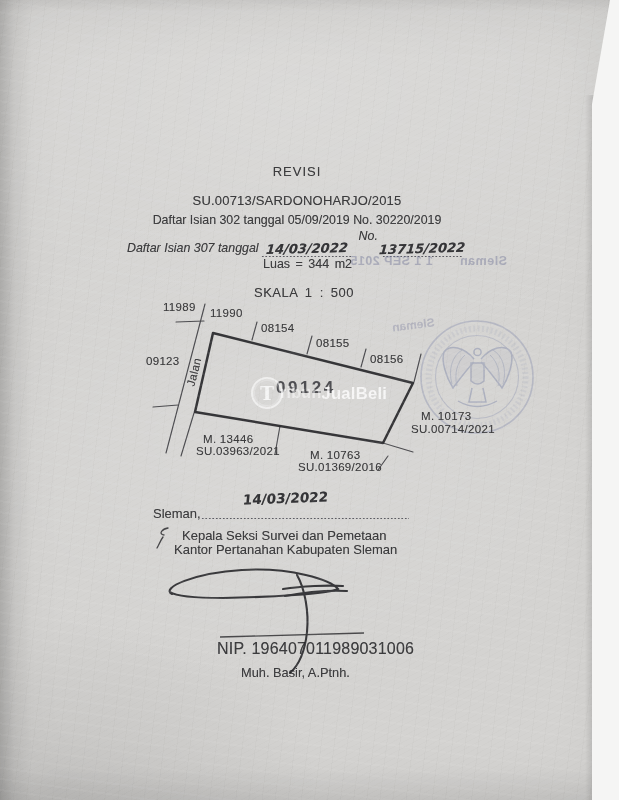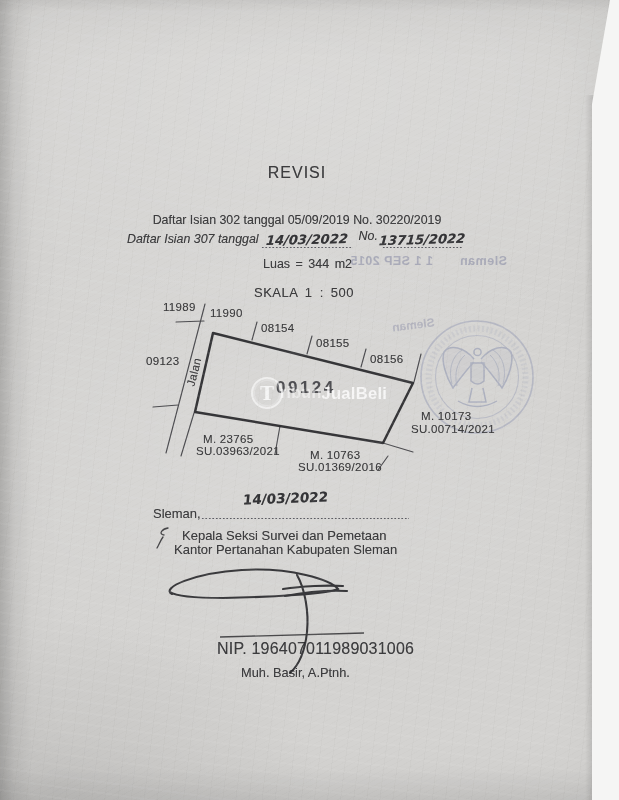--- a/index.html
+++ b/index.html
@@ -22,30 +22,30 @@
   .vignette{position:absolute;inset:0;pointer-events:none;z-index:41;box-shadow:inset 0 0 70px rgba(0,0,0,.07);}
   .white-strip{position:absolute;top:0;right:0;width:30px;height:800px;background:#f5f5f4;z-index:42;
     clip-path:polygon(70% 0%, 100% 0%, 100% 100%, 10% 100%, 10% 13%);}
   .edge-shade{position:absolute;top:95px;bottom:0;right:25px;width:9px;z-index:39;
     background:linear-gradient(90deg, rgba(0,0,0,0), rgba(0,0,0,.12));}
 
   .t{position:absolute;color:#3b3b3d;text-shadow:0 0 .6px rgba(59,59,61,.45);white-space:nowrap;}
   .center{left:0;width:594px;text-align:center;}
   .hw{font-family:"DejaVu Sans",sans-serif;font-weight:600;color:#333336;}
 
-  .title{top:164px;font-size:16px;letter-spacing:1px;}
+  .title{top:164px;font-size:13px;letter-spacing:1px;}
   .su{top:193px;font-size:13px;letter-spacing:.2px;}
   .di302{top:213px;font-size:12.4px;}
   .di307{top:229px;left:127px;font-size:12.4px;display:flex;align-items:flex-end;font-style:italic;}
   .fill{display:inline-flex;flex-direction:column;align-items:center;transform:translateY(3px);margin:0 2px;}
   .fill .val{font-size:13px;transform:rotate(-1.5deg) skewX(-6deg);line-height:13px;}
   .dots{height:3px;background-image:radial-gradient(circle, rgba(70,70,78,.85) 32%, transparent 42%);
     background-size:3.5px 3px;background-repeat:repeat-x;background-position:0 100%;}
   .fill .dots{width:100%;}
-  .no-lbl{margin:0 2px 3px 4px;text-align:right;}
+  .no-lbl{margin:0 2px 12px 4px;text-align:right;}
   .luas{top:257px;left:263px;font-size:12.5px;word-spacing:2px;}
   .skala{top:285px;left:254px;font-size:13px;word-spacing:3px;letter-spacing:.5px;}
 
   .dlabel{position:absolute;font-size:11.5px;letter-spacing:.3px;color:#3b3b3d;text-shadow:0 0 .6px rgba(59,59,61,.4);white-space:nowrap;z-index:12;}
   .jalan{left:177px;top:366px;width:34px;text-align:center;transform:rotate(-76deg);}
   .parcel-num{position:absolute;left:276px;top:378px;font-size:17px;font-weight:700;letter-spacing:2.5px;
     color:rgba(48,48,52,.82);z-index:10;}
 
   .wm{position:absolute;left:251px;top:377px;display:flex;align-items:center;z-index:11;}
   .wm-circle{width:28px;height:28px;border-radius:50%;border:2px solid rgba(255,255,255,.6);
@@ -116,20 +116,21 @@
   <div class="parcel-num">09124</div>
   <div class="wm">
     <span class="wm-circle">
       <span class="wm-initial">T</span>
     </span>
     <span class="wm-p1">ribun</span>
     <span class="wm-p2">JualBeli</span>
   </div>
 
   <div class="t center title">REVISI</div>
+  <div class="t center su">SU.00713/SARDONOHARJO/2015</div>
   <div class="t center di302">Daftar Isian 302 tanggal 05/09/2019 No. 30220/2019</div>
   <div class="t di307">
     <span>Daftar Isian 307 tanggal</span>
     <span class="fill" style="width:92px">
       <span class="val hw">14/03/2022</span>
       <span class="dots"></span>
     </span>
     <span class="no-lbl">No.</span>
     <span class="fill" style="width:80px">
       <span class="val hw">13715/2022</span>
@@ -139,21 +140,21 @@
   <div class="t luas">Luas = 344 m2</div>
   <div class="t skala">SKALA 1 : 500</div>
 
   <div class="dlabel" style="left:163px;top:301px">11989</div>
   <div class="dlabel" style="left:210px;top:307px">11990</div>
   <div class="dlabel" style="left:261px;top:322px">08154</div>
   <div class="dlabel" style="left:316px;top:337px">08155</div>
   <div class="dlabel" style="left:370px;top:353px">08156</div>
   <div class="dlabel" style="left:146px;top:355px">09123</div>
   <div class="dlabel jalan">Jalan</div>
-  <div class="dlabel" style="left:203px;top:433px">M. 23765</div>
+  <div class="dlabel" style="left:203px;top:433px">M. 13446</div>
   <div class="dlabel" style="left:196px;top:445px">SU.03963/2021</div>
   <div class="dlabel" style="left:310px;top:449px">M. 10763</div>
   <div class="dlabel" style="left:298px;top:461px">SU.01369/2016</div>
   <div class="dlabel" style="left:421px;top:410px">M. 10173</div>
   <div class="dlabel" style="left:411px;top:423px">SU.00714/2021</div>
 
   <div class="t hw f-date">14/03/2022</div>
   <div class="t f-place">Sleman,</div>
   <div class="dots f-dotline"></div>
   <div class="t f-t1">Kepala Seksi Survei dan Pemetaan</div>

